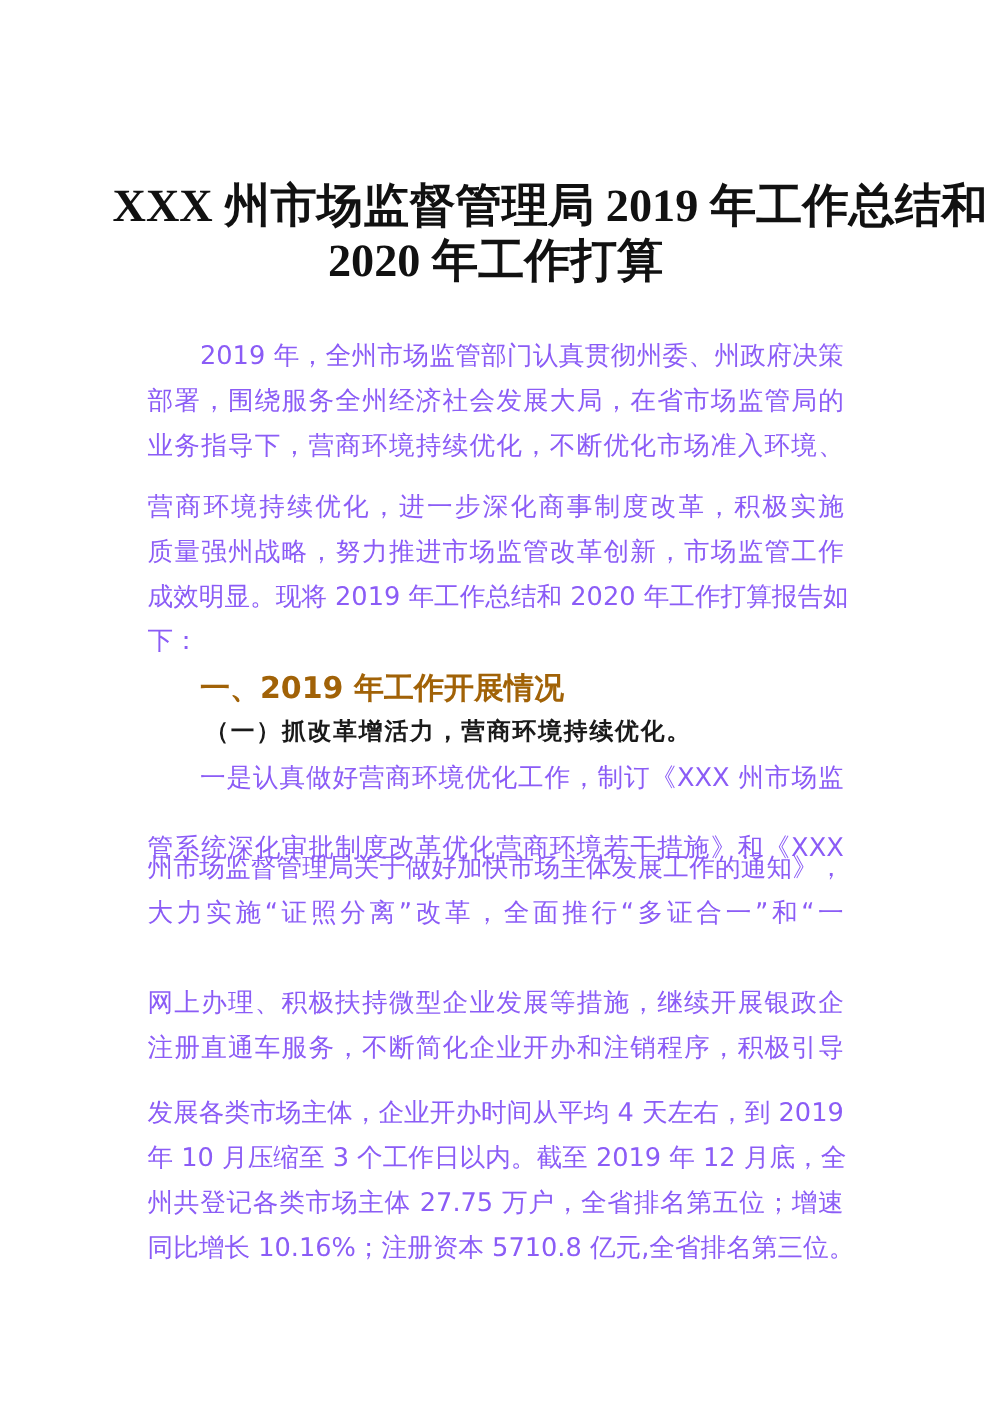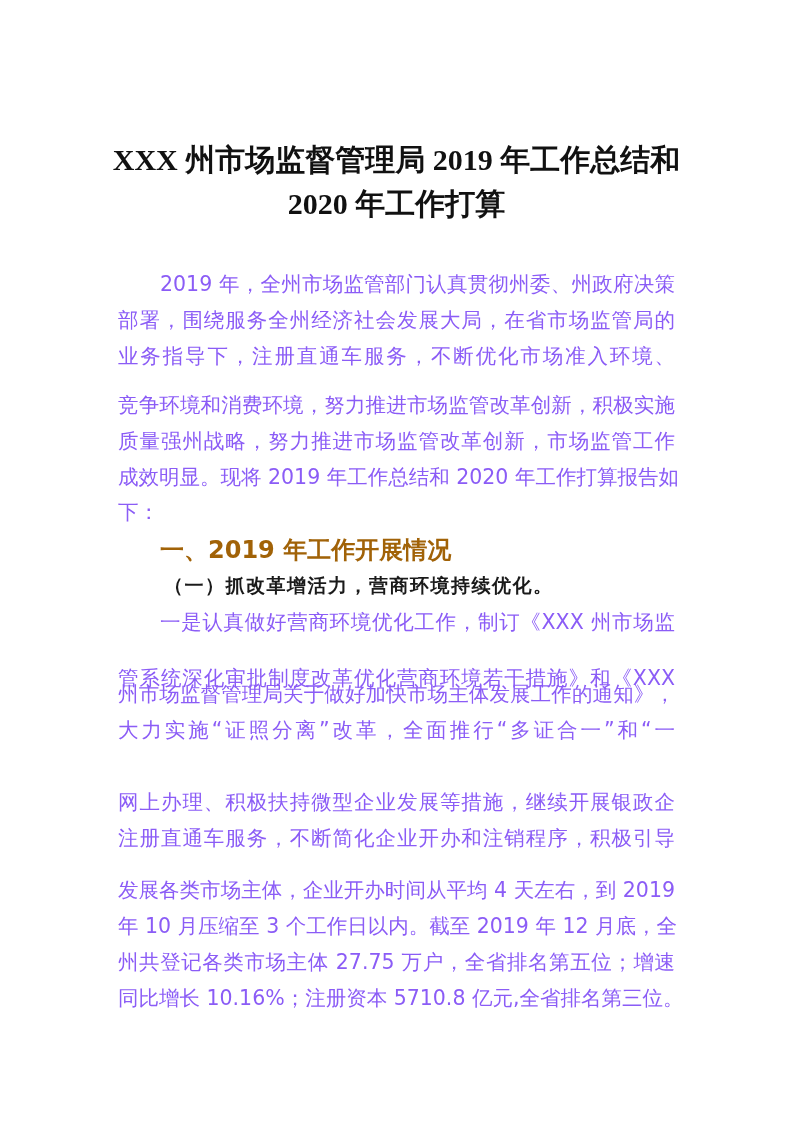--- a/index.html
+++ b/index.html
@@ -22,21 +22,21 @@
       height: 1122px;
       background: #ffffff;
     }
     .title {
       position: absolute;
       left: 90px;
       width: 613px;
       text-align: center;
       font-family: "Liberation Serif", "DejaVu Serif", serif;
       font-weight: bold;
-      font-size: 30px;
+      font-size: 37px;
       color: #111;
       white-space: nowrap;
       letter-spacing: 0px;
     }
     .title.l1 { top: 140px; }
     .title.l2 { top: 184px; }
 
     .line {
       position: absolute;
       left: 118px;
@@ -81,22 +81,22 @@
 </head>
 <body>
 
 <div class="page">
 
   <div class="title l1">XXX 州市场监督管理局 2019 年工作总结和</div>
   <div class="title l2">2020 年工作打算</div>
 
   <div class="line indent" style="top:266px;">2019 年，全州市场监管部门认真贯彻州委、州政府决策</div>
   <div class="line" style="top:302px;">部署，围绕服务全州经济社会发展大局，在省市场监管局的</div>
-  <div class="line" style="top:338px;">业务指导下，注册直通车服务，不断优化市场准入环境、</div>
-  <div class="line" style="top:387px;">竞争环境和消费环境，努力推进市场监管改革创新，积极实施</div>
+  <div class="line" style="top:338px;">业务指导下，营商环境持续优化，不断优化市场准入环境、</div>
+  <div class="line" style="top:387px;">营商环境持续优化，进一步深化商事制度改革，积极实施</div>
   <div class="line" style="top:423px;">质量强州战略，努力推进市场监管改革创新，市场监管工作</div>
   <div class="line" style="top:459px;">成效明显。现将 2019 年工作总结和 2020 年工作打算报告如</div>
   <div class="line last" style="top:494px;">下：</div>
 
   <div class="h1">一、2019 年工作开展情况</div>
   <div class="h2">（一）抓改革增活力，营商环境持续优化。</div>
 
   <div class="line indent" style="top:604px;">一是认真做好营商环境优化工作，制订《XXX 州市场监</div>
   <div class="line" style="top:632px;margin-top:28px;">管系统深化审批制度改革优化营商环境若干措施》和《XXX</div>
   <div class="line" style="top:676px;">州市场监督管理局关于做好加快市场主体发展工作的通知》，</div>

